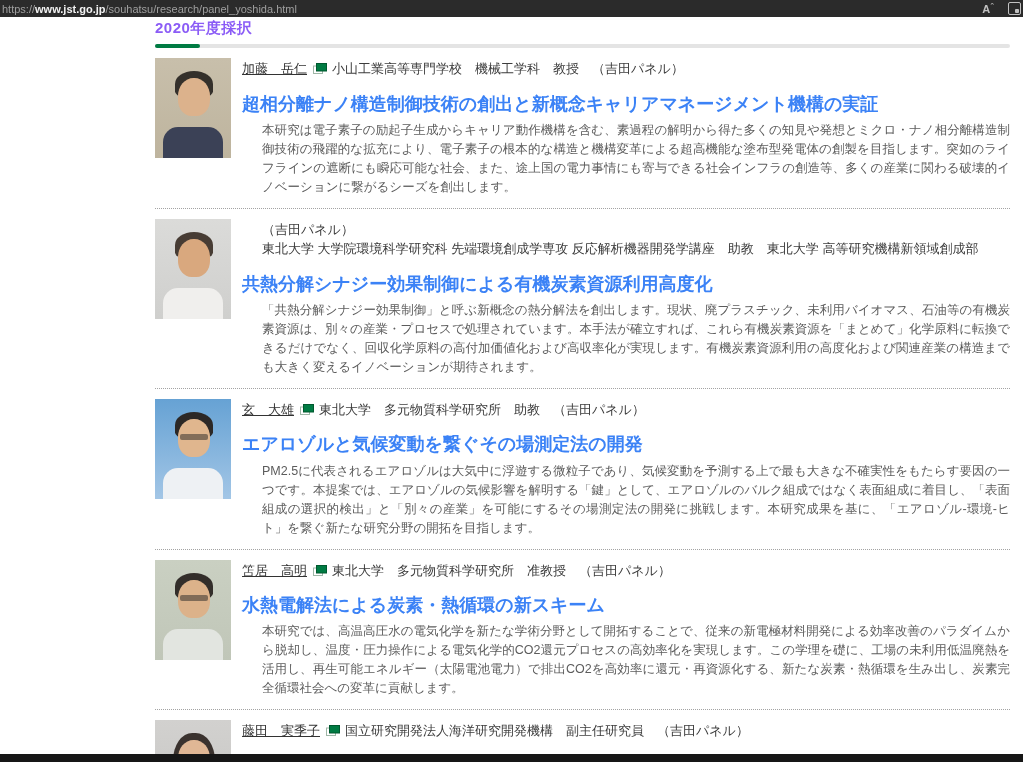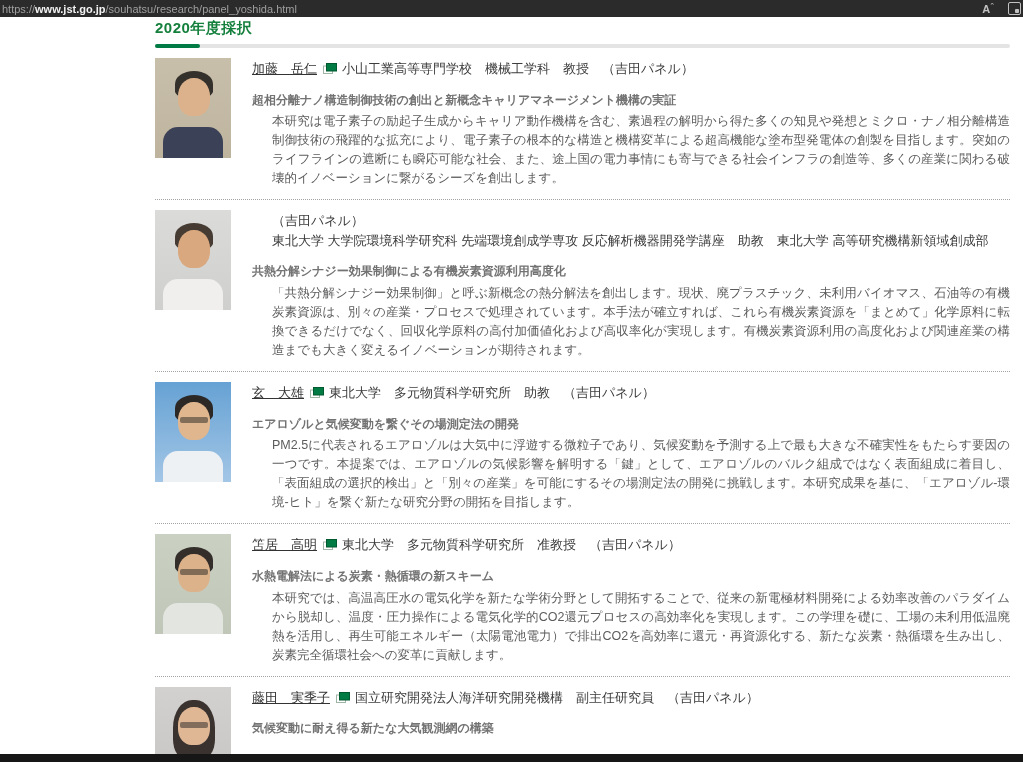--- a/index.html
+++ b/index.html
@@ -27,46 +27,46 @@
   .square-icon::after{
     content:"";position:absolute;right:1px;bottom:1px;width:4px;height:4px;
     background:#c2c2c2;border-radius:1px;
   }
   .bottombar{
     position:absolute;bottom:0;left:0;width:1023px;height:8px;background:#161616;z-index:5;
   }
   
   .main{padding:19px 13px 0 155px;}
   h2.page-heading{
-    font-size:15px;font-weight:bold;color:#15803d;margin:0 0 7px 0;line-height:1.2;
+    font-size:15px;font-weight:bold;color:#8b5cf6;margin:0 0 7px 0;line-height:1.2;
     letter-spacing:.5px;
   }
   .heading-rule{height:4px;background:#e4e4e4;position:relative;margin-bottom:10px;border-radius:2px;}
   .heading-rule .green{position:absolute;left:0;top:0;height:4px;width:45px;border-radius:2px;}
-  .entry{display:flex;gap:21px;}
+  .entry{display:flex;gap:11px;}
   .photo{
     flex:0 0 76px;height:100px;position:relative;overflow:hidden;
     background:linear-gradient(var(--bg,#ccc),var(--bg2,#ccc));
   }
   .photo .hair{position:absolute;left:20px;top:13px;width:38px;height:26px;
     border-radius:50% 50% 22% 22%;background:var(--hair,#333);}
   .photo[data-longhair="true"] .hair{height:60px;width:42px;left:18px;border-radius:46% 46% 34% 34%;}
   .photo .head{position:absolute;left:23px;top:20px;width:32px;height:38px;
     border-radius:48% 48% 42% 42%;background:var(--skin,#deb896);}
   .photo .glasses{display:none;position:absolute;left:25px;top:35px;width:28px;height:6px;
     background:rgba(35,35,35,.5);border-radius:2px;}
   .photo[data-glasses="true"] .glasses{display:block;}
   .photo .torso{position:absolute;left:8px;bottom:0;width:60px;height:31px;
     border-radius:15px 15px 0 0;background:var(--shirt,#888);}
   .entry-body{flex:1;min-width:0;padding-top:1px;}
   .name-line{font-size:13px;color:#3c3c3c;line-height:1.5;}
   .name-link{color:#333;text-decoration:underline;cursor:pointer;}
   .ext-icon{display:inline-block;vertical-align:-1px;margin:0 5px 0 6px;}
   .affil-cont{font-size:13px;color:#3c3c3c;line-height:1.5;padding-left:20px;}
-  .research-title{font-size:12px;font-weight:bold;color:#737373;margin:13px 0 4px 0;line-height:1.4;}
+  .research-title{font-size:18px;font-weight:bold;color:#3b82f6;margin:13px 0 4px 0;line-height:1.4;}
   .research-desc{font-size:12.5px;color:#5c5c5c;line-height:1.52;text-align:justify;margin-left:20px;}
   .separator{border:none;border-top:1px dotted #a3a3a3;margin:11px 0 10px 0;}
 </style>
 </head>
 <body>
 
 <div class="topbar">
   <div class="url"><span>https://</span><span class="domain">www.jst.go.jp</span><span>/souhatsu/research/panel_yoshida.html</span></div>
   <div class="topbar-icons">
     <span class="tb-icon read-aloud"><span>A</span><sup>⌃</sup></span>

